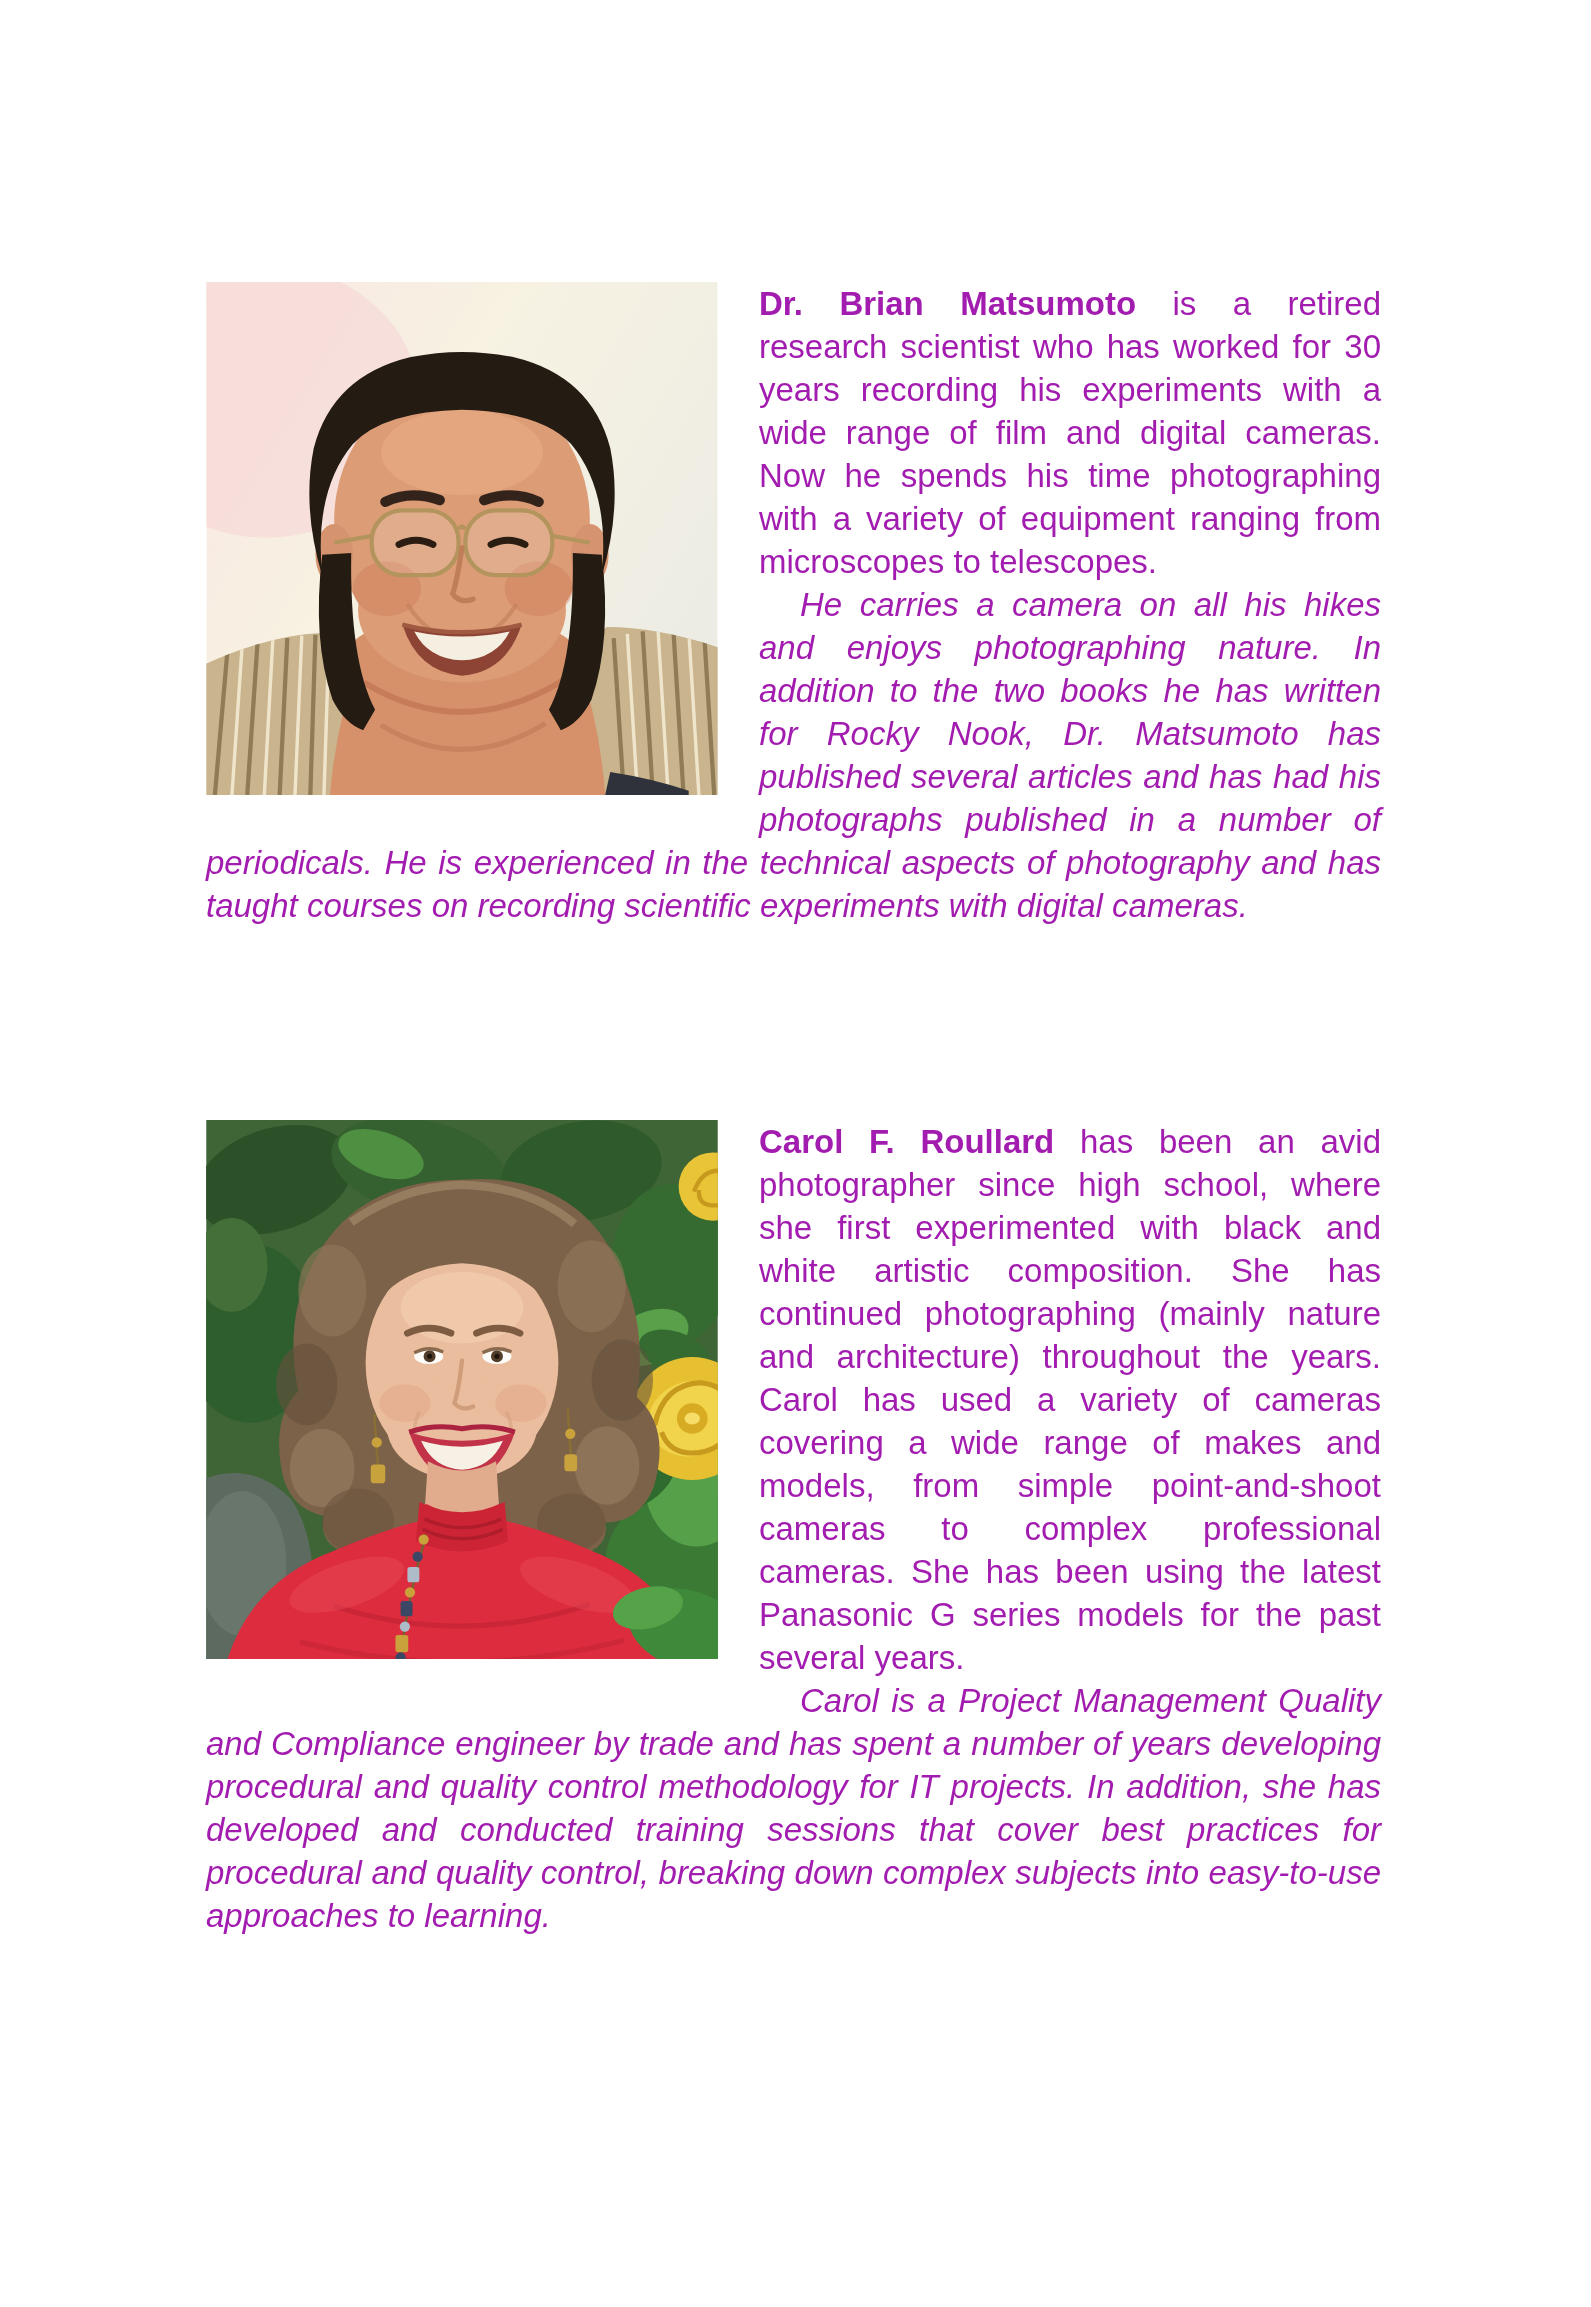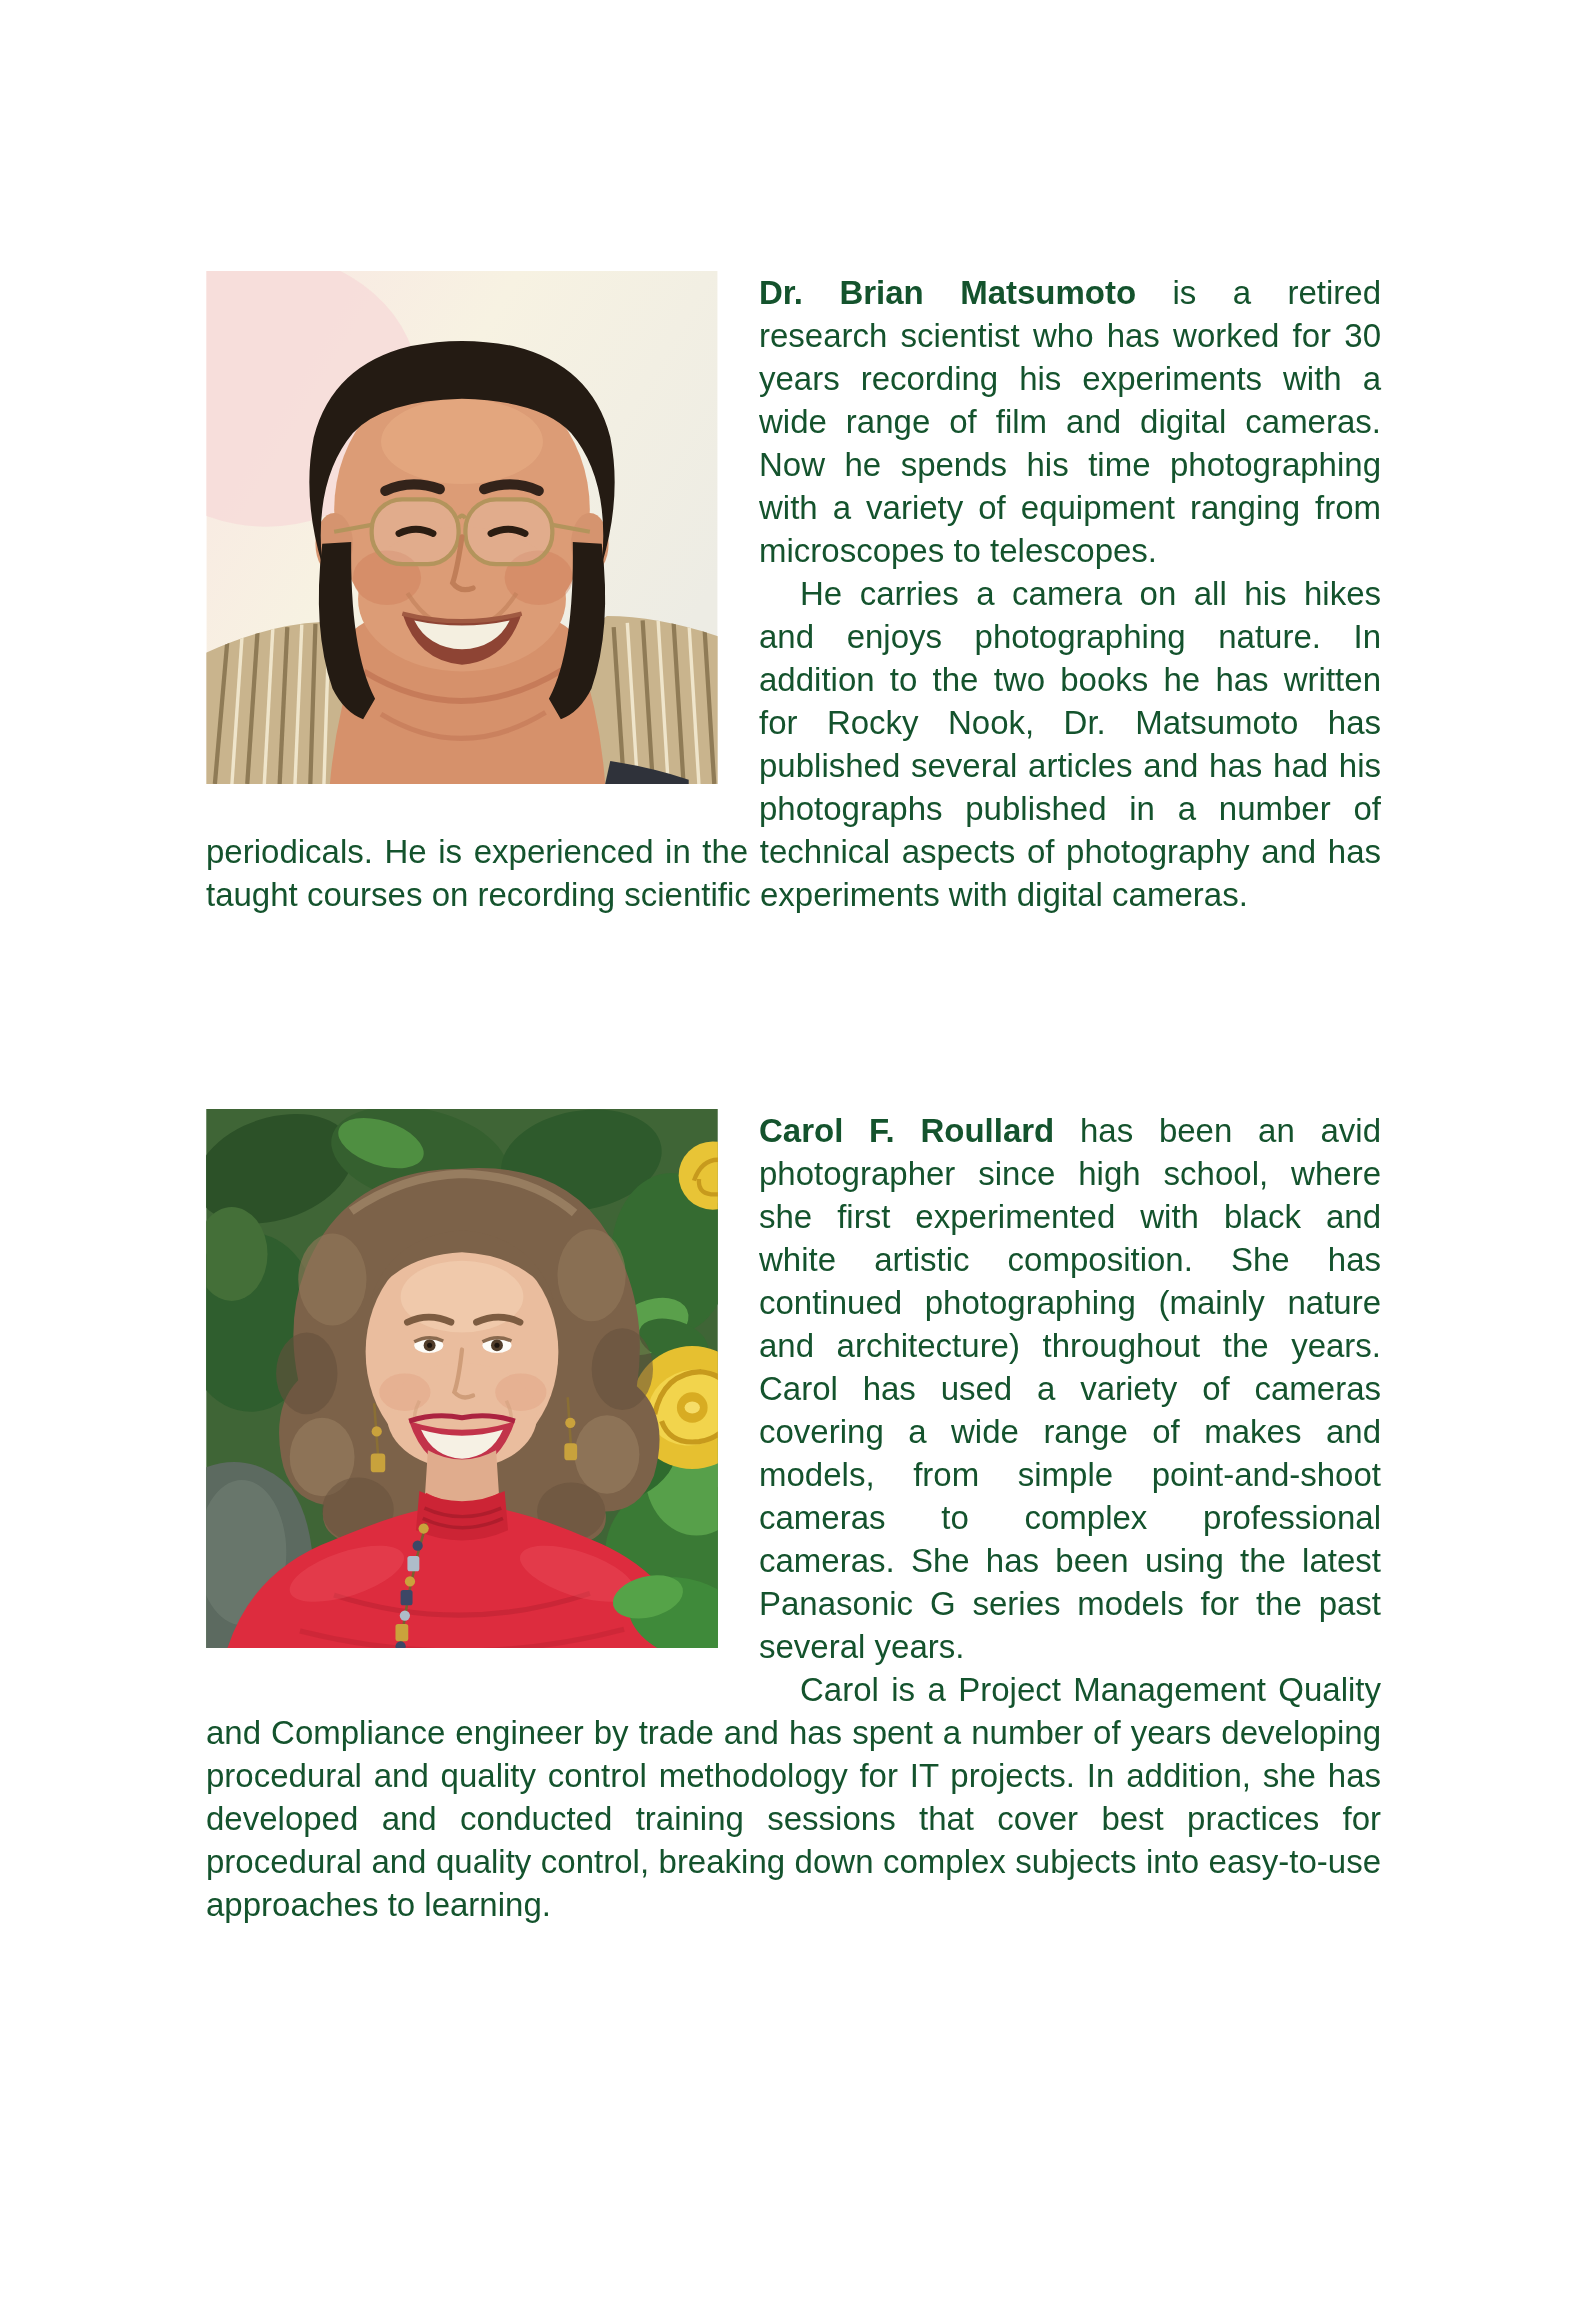--- a/index.html
+++ b/index.html
@@ -3,31 +3,32 @@
 <meta charset="utf-8">
 <style>
   html,body{margin:0;padding:0;background:#ffffff;}
   body{
     width:1591px;height:2307px;position:relative;
     font-family:"Liberation Sans","DejaVu Sans",sans-serif;
   }
   .page{position:absolute;inset:0;background:#ffffff;}
   .bio{
     position:absolute;left:206px;width:1175px;
-    color:#14532d;font-size:33px;line-height:43px;
+    color:#a21caf;font-size:33px;line-height:43px;
     text-align:justify;
+    margin-top:11px;
   }
   #bio-brian{top:271px;}
   #bio-carol{top:1109px;}
   figure.photo{margin:0;float:left;display:block;}
   #photo-brian{width:512px;height:513px;margin:0 41px 25.6px 0;}
   #photo-carol{width:512px;height:539px;margin:0 41px 48px 0;}
   .photo svg{display:block;width:100%;height:100%;}
   .bio p{margin:0;padding:0;}
-  .bio p.cont{text-indent:41px;}
+  .bio p.cont{text-indent:41px;font-style:italic;}
   .bio strong{font-weight:bold;}
 </style>
 </head>
 <body>
 
 <div class="page">
 
   <section class="bio" id="bio-brian">
     <figure class="photo" id="photo-brian" role="img" aria-label="Head-and-shoulders portrait of Dr. Brian Matsumoto, a smiling man with dark hair and gold wire-rimmed glasses, wearing a tan striped collared shirt against a pale pink and cream background">
       <svg viewBox="0 0 600 602" xmlns="http://www.w3.org/2000/svg">

